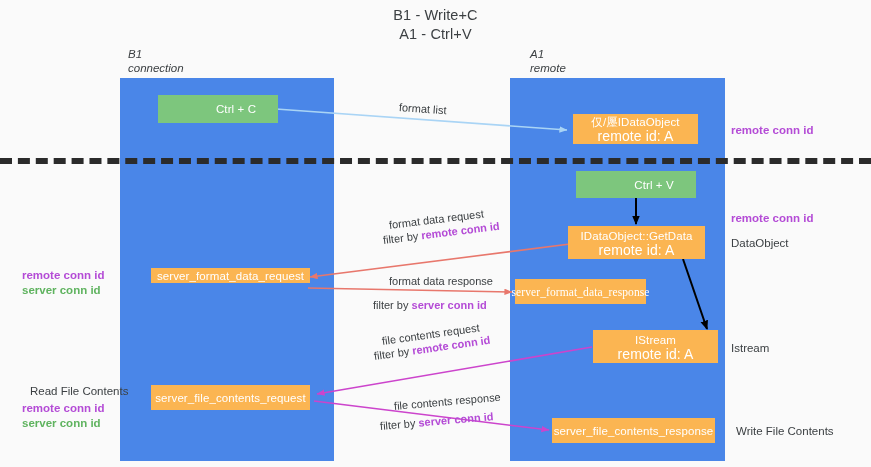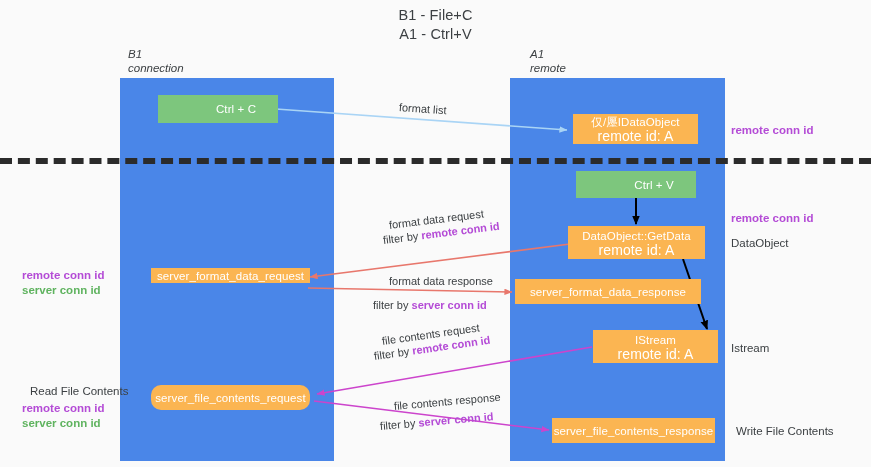--- a/index.html
+++ b/index.html
@@ -59,21 +59,21 @@
   .elabel .hl{color:#b44bd6;font-weight:bold;}
 
   svg.wires{position:absolute;left:0;top:0;width:871px;height:467px;overflow:visible;}
 </style>
 </head>
 <body>
 
 <div class="stage">
 
   <div class="abs" id="title">
-    <div>B1 - File+C</div>
+    <div>B1 - Write+C</div>
     <div>A1 - Ctrl+V</div>
   </div>
 
   <div class="abs colcap" style="left:128px;top:48px;width:180px;">
     <div>B1</div>
     <div>connection</div>
   </div>
   <div class="abs colcap" style="left:530px;top:48px;width:180px;">
     <div>A1</div>
     <div>remote</div>
@@ -122,38 +122,38 @@
   <div class="abs node orange" style="left:573px;top:114px;width:125px;height:30px;">
     <div>仅/㕓IDataObject</div>
     <div class="l2">remote id: A</div>
   </div>
 
   <div class="abs node green" style="left:576px;top:171px;width:120px;height:27px;">
     <div>Ctrl + V</div>
   </div>
 
   <div class="abs node orange" style="left:568px;top:226px;width:137px;height:33px;">
-    <div>DataObject::GetData</div>
+    <div>IDataObject::GetData</div>
     <div class="l2">remote id: A</div>
   </div>
 
   <div class="abs node orange" style="left:151px;top:268px;width:159px;height:15px;">
     <div>server_format_data_request</div>
   </div>
 
-  <div class="abs node orange" style="left:515px;top:279px;width:186px;height:25px;">
+  <div class="abs node orange" style="left:515px;top:279px;width:131px;height:25px;font-family:Liberation Serif, serif;">
     <div>server_format_data_response</div>
   </div>
 
   <div class="abs node orange" style="left:593px;top:330px;width:125px;height:33px;">
     <div>IStream</div>
     <div class="l2">remote id: A</div>
   </div>
 
-  <div class="abs node orange" style="left:151px;top:385px;width:159px;height:25px;border-radius:10px;">
+  <div class="abs node orange" style="left:151px;top:385px;width:159px;height:25px;">
     <div>server_file_contents_request</div>
   </div>
 
   <div class="abs node orange" style="left:552px;top:418px;width:163px;height:25px;">
     <div>server_file_contents_response</div>
   </div>
 
   <div class="abs elabel" style="left:399px;top:101px;transform:rotate(4deg);">
     <span>format list</span>
   </div>

